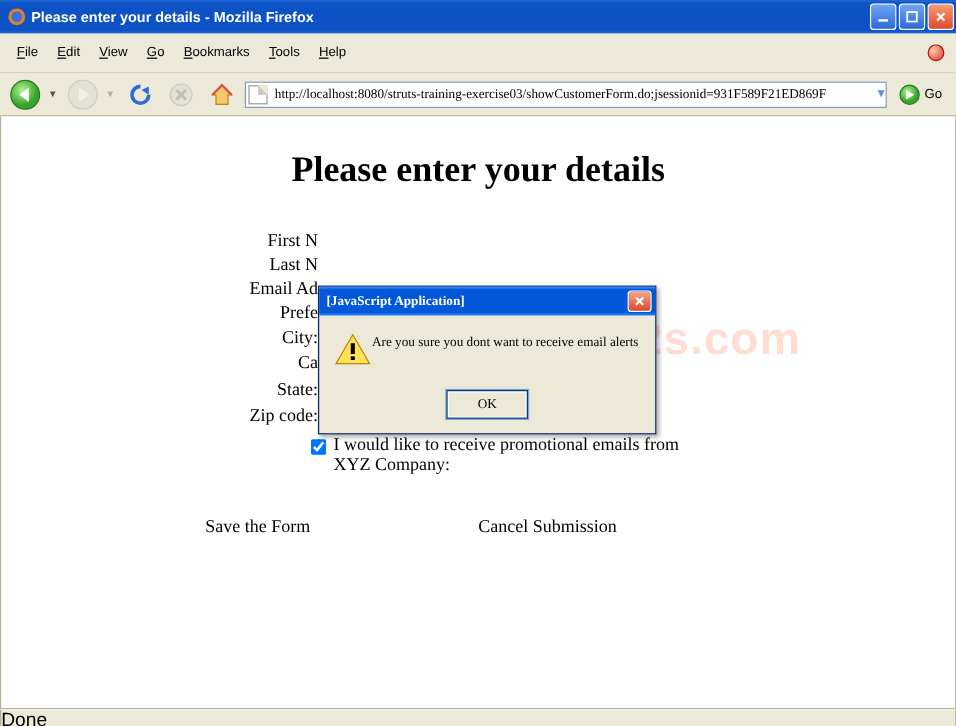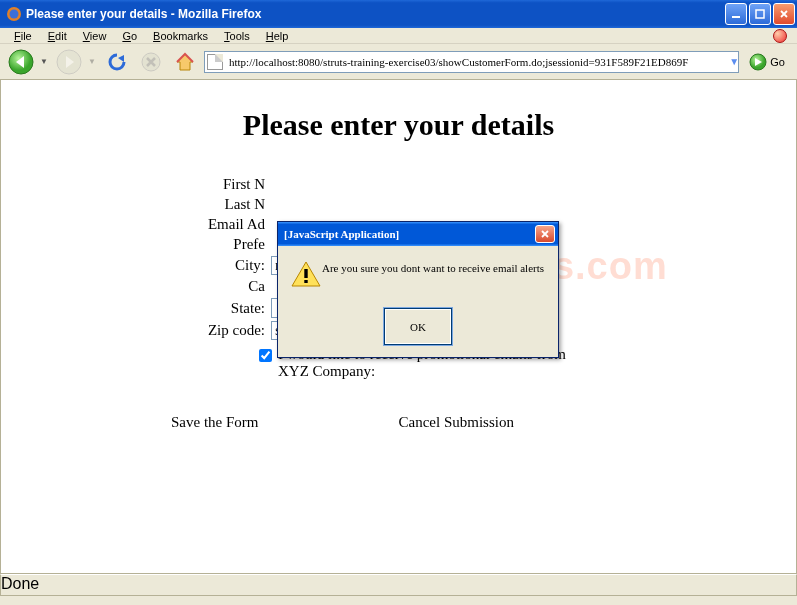--- a/index.html
+++ b/index.html
@@ -31,21 +31,21 @@
   .win-btn {
     width: 22px; height: 22px; border: 1px solid #fff;
     border-radius: 3px;
     display: flex; align-items: center; justify-content: center;
     font-weight: bold; font-size: 12px;
   }
   .win-min, .win-max { background: linear-gradient(to bottom,#6fa3f7,#2d6bd8); }
   .win-close { background: linear-gradient(to bottom,#f79c6f,#e04a2d); }
   
   .menubar {
-    height: 16px;
+    height: 33px;
     background: #ece9d8;
     display: flex; align-items: center;
     padding: 0 6px;
     border-bottom: 1px solid #d6d2c2;
   }
   .menubar .menu-item {
     padding: 2px 8px;
     cursor: default;
   }
   .menubar .menu-item .ul { text-decoration: underline; }
@@ -120,21 +120,21 @@
   .buttons-row{display:flex;justify-content:flex-start;gap:140px;margin-top:34px;padding-left:170px;color:#000;}
   .buttons-row span{cursor:default;}
   
   .statusbar{
     height:22px;background:#ece9d8;border-top:1px solid #fff;
     display:flex;align-items:flex-start;padding:0 0;font-size:16px;
     border:1px solid #b5b196;border-top:1px solid #fff;
   }
   
   .modal{
-    position:absolute;left:276px;top:141px;width:282px;
+    position:absolute;left:264px;top:141px;width:282px;
     font-family:Tahoma;font-size:11px;
     box-shadow:2px 2px 4px rgba(0,0,0,0.35);
     background:#ece9d8;border:1px solid #0a246a;
   }
   .modal-titlebar{
     height:24px;
     background: linear-gradient(to bottom, #3a95ff 0%, #0058d8 10%, #0058d8 90%, #3a95ff 100%);
     display:flex;align-items:center;color:white;font-weight:bold;
     padding:0 3px 0 6px;font-size:11px;
   }
@@ -146,21 +146,21 @@
   }
   .modal-body{
     padding:14px 12px 14px 12px;display:flex;align-items:flex-start;
   }
   .warn-icon{width:32px;height:28px;}
   .modal-msg{padding-top:2px;}
   .modal-footer{
     display:flex;justify-content:center;padding:6px 0 12px 0;
   }
   .ok-btn{
-    width:68px;height:37px;border:1px solid #003c74;background:#ece9d8;
+    width:68px;height:24px;border:1px solid #003c74;background:#ece9d8;
     box-shadow: inset 0 0 0 1px #fff, 0 0 0 1px #7ba7e1;
     font-family:Tahoma;font-size:11px;
   }
 </style>
 </head>
 <body>
 
 <div class="titlebar">
   <span class="ff-icon">
     <svg width="16" height="16" viewBox="0 0 16 16">

